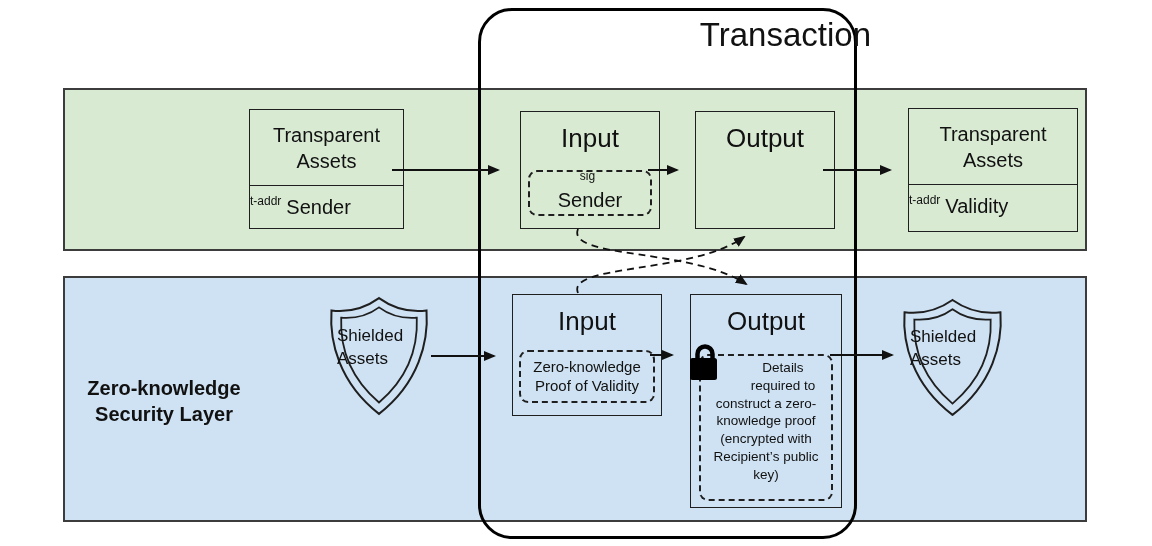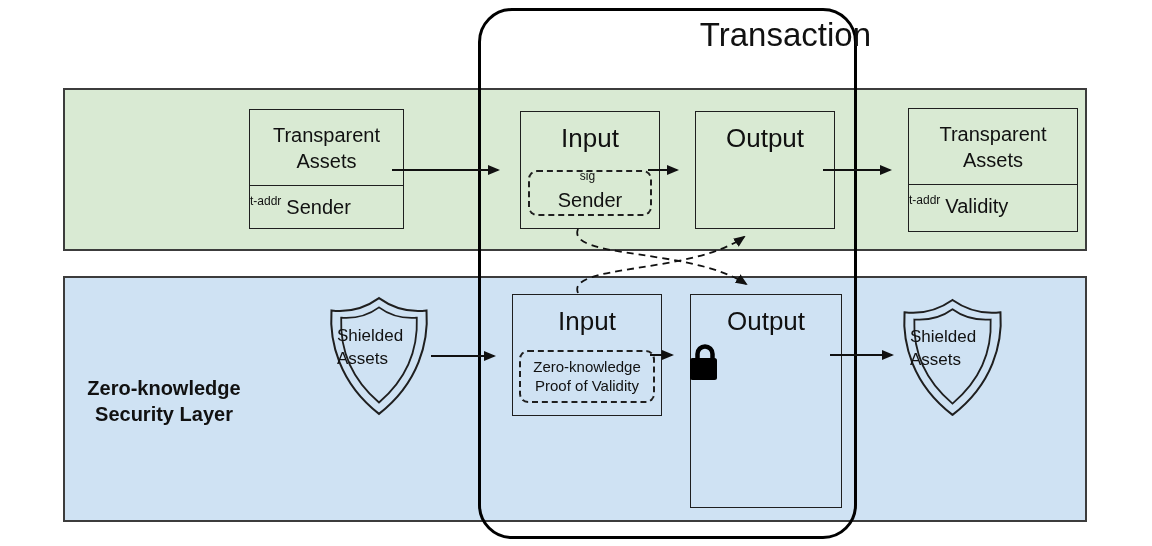--- a/index.html
+++ b/index.html
@@ -109,20 +109,23 @@
   </div>
 
   <div class="box input-z">
     <div class="io-title">Input</div>
     <div class="dashed zk-note">Zero-knowledge
 Proof of Validity</div>
   </div>
 
   <div class="box output-z">
     <div class="io-title">Output</div>
+    <div class="dashed out-note">
+      <span class="lock-spacer"></span><span>Details required to construct a zero-knowledge proof (encrypted with Recipient’s public key)</span>
+    </div>
   </div>
 
   <div class="transaction"></div>
   <div class="tx-title">Transaction</div>
 
   <svg class="overlay" viewBox="0 0 1152 546">
     <defs>
       <marker id="ah" markerUnits="userSpaceOnUse" markerWidth="12" markerHeight="10" refX="10" refY="5" orient="auto">
         <path d="M0,0 L12,5 L0,10 Z" fill="#111"></path>
       </marker>

